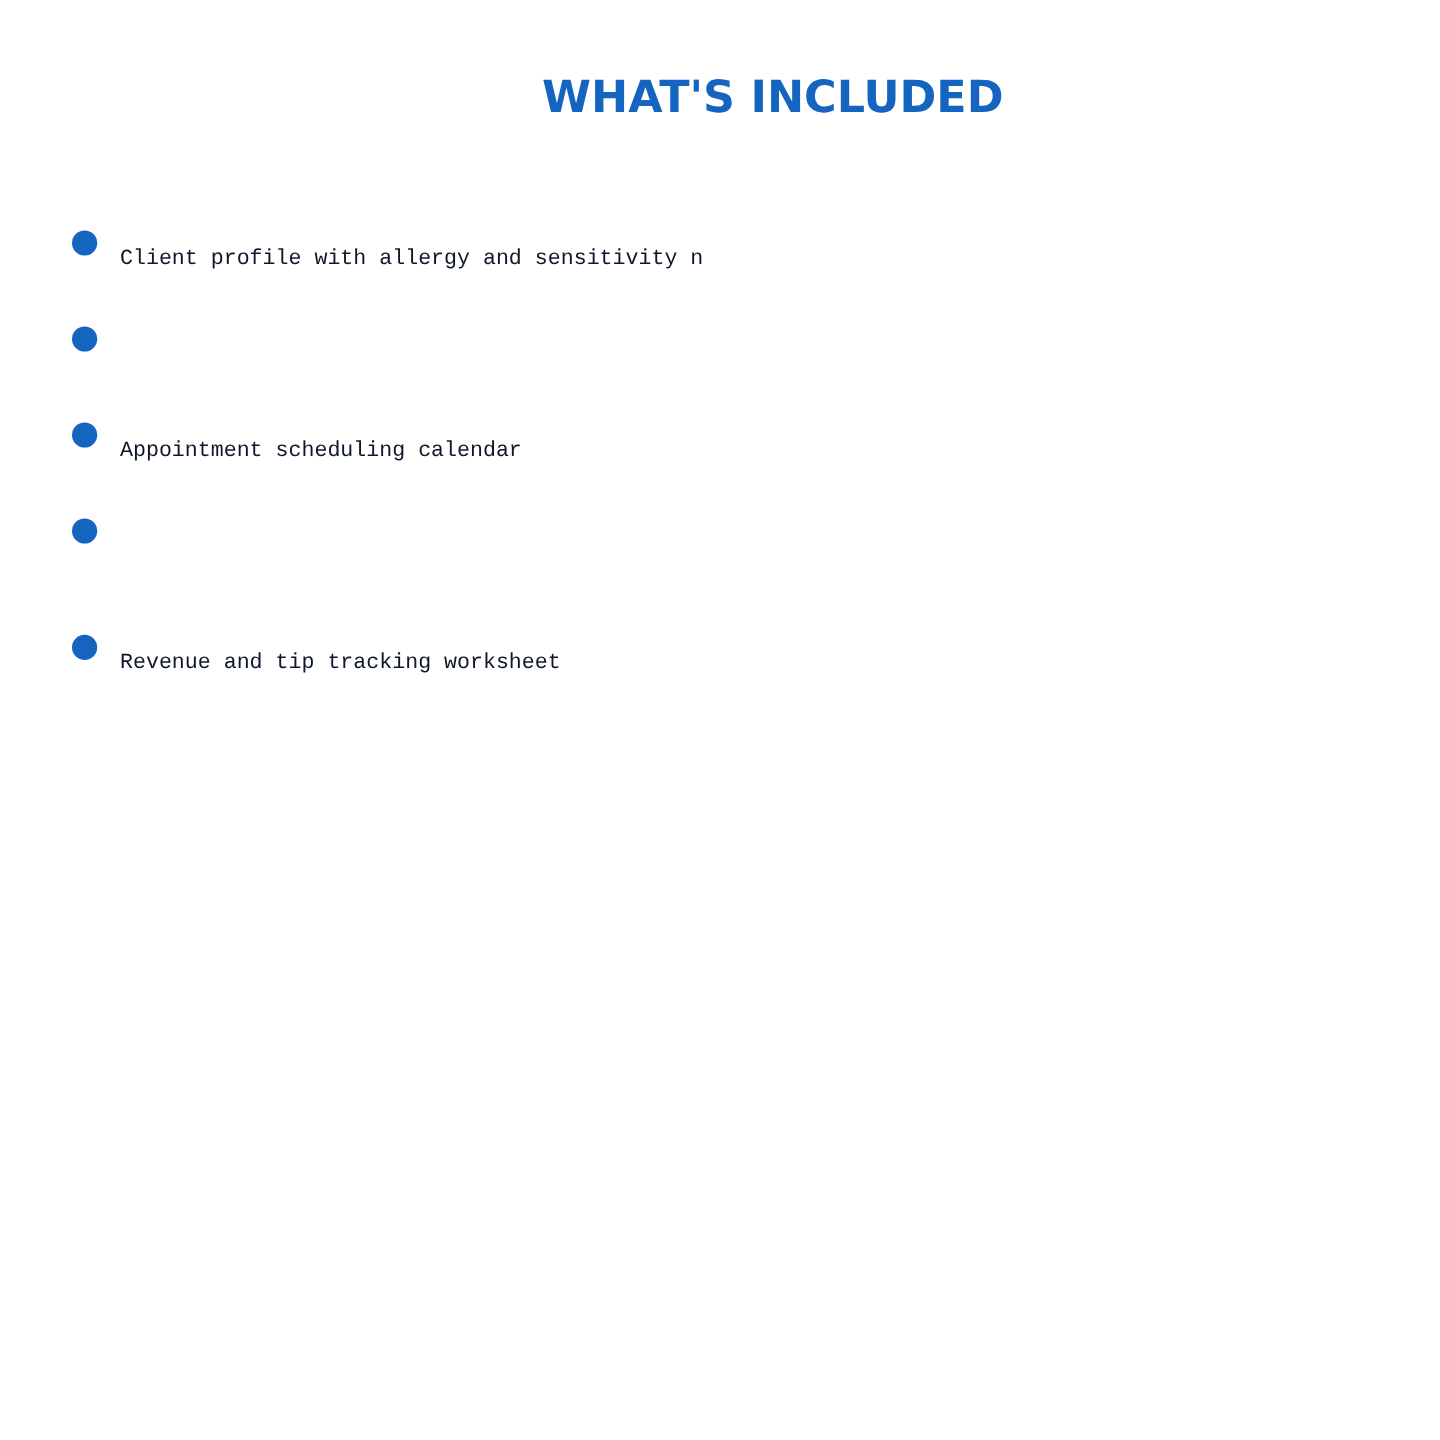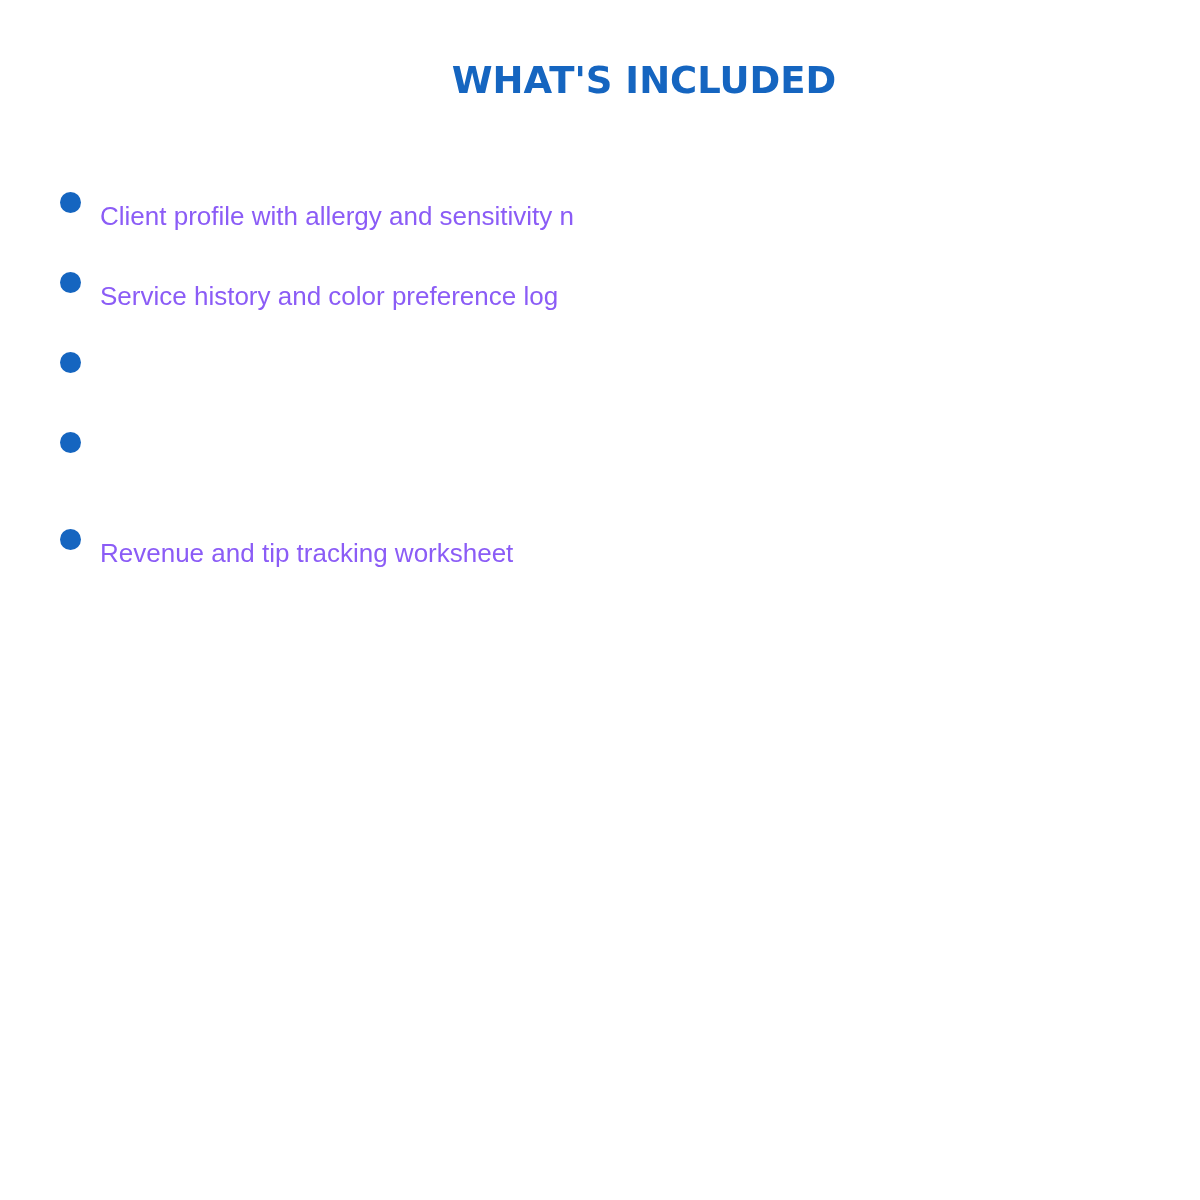--- a/index.html
+++ b/index.html
@@ -48,43 +48,43 @@
       top: 0;
       width: 21px;
       height: 21px;
       border-radius: 50%;
       background: #1565c0;
     }
     .label {
       position: absolute;
       left: 100px;
       top: 6px;
-      font-family: Liberation Sans, sans-serif;
-      font-size: 26px;
+      font-family: Liberation Mono, monospace;
+      font-size: 18px;
       line-height: 36px;
-      color: #8b5cf6;
+      color: #0f172a;
       white-space: nowrap;
     }
   </style>
 </head>
 <body>
 
 <h1 class="title">WHAT'S INCLUDED</h1>
 
 <ul class="list">
   <li class="item" style="top:192px;">
     <span class="bullet"></span>
     <span class="label">Client profile with allergy and sensitivity n</span>
   </li>
   <li class="item" style="top:272px;">
     <span class="bullet"></span>
-    <span class="label">Service history and color preference log</span>
   </li>
   <li class="item" style="top:352px;">
     <span class="bullet"></span>
+    <span class="label">Appointment scheduling calendar</span>
   </li>
   <li class="item" style="top:432px;">
     <span class="bullet"></span>
   </li>
   <li class="item" style="top:529px;">
     <span class="bullet"></span>
     <span class="label">Revenue and tip tracking worksheet</span>
   </li>
 </ul>
 

